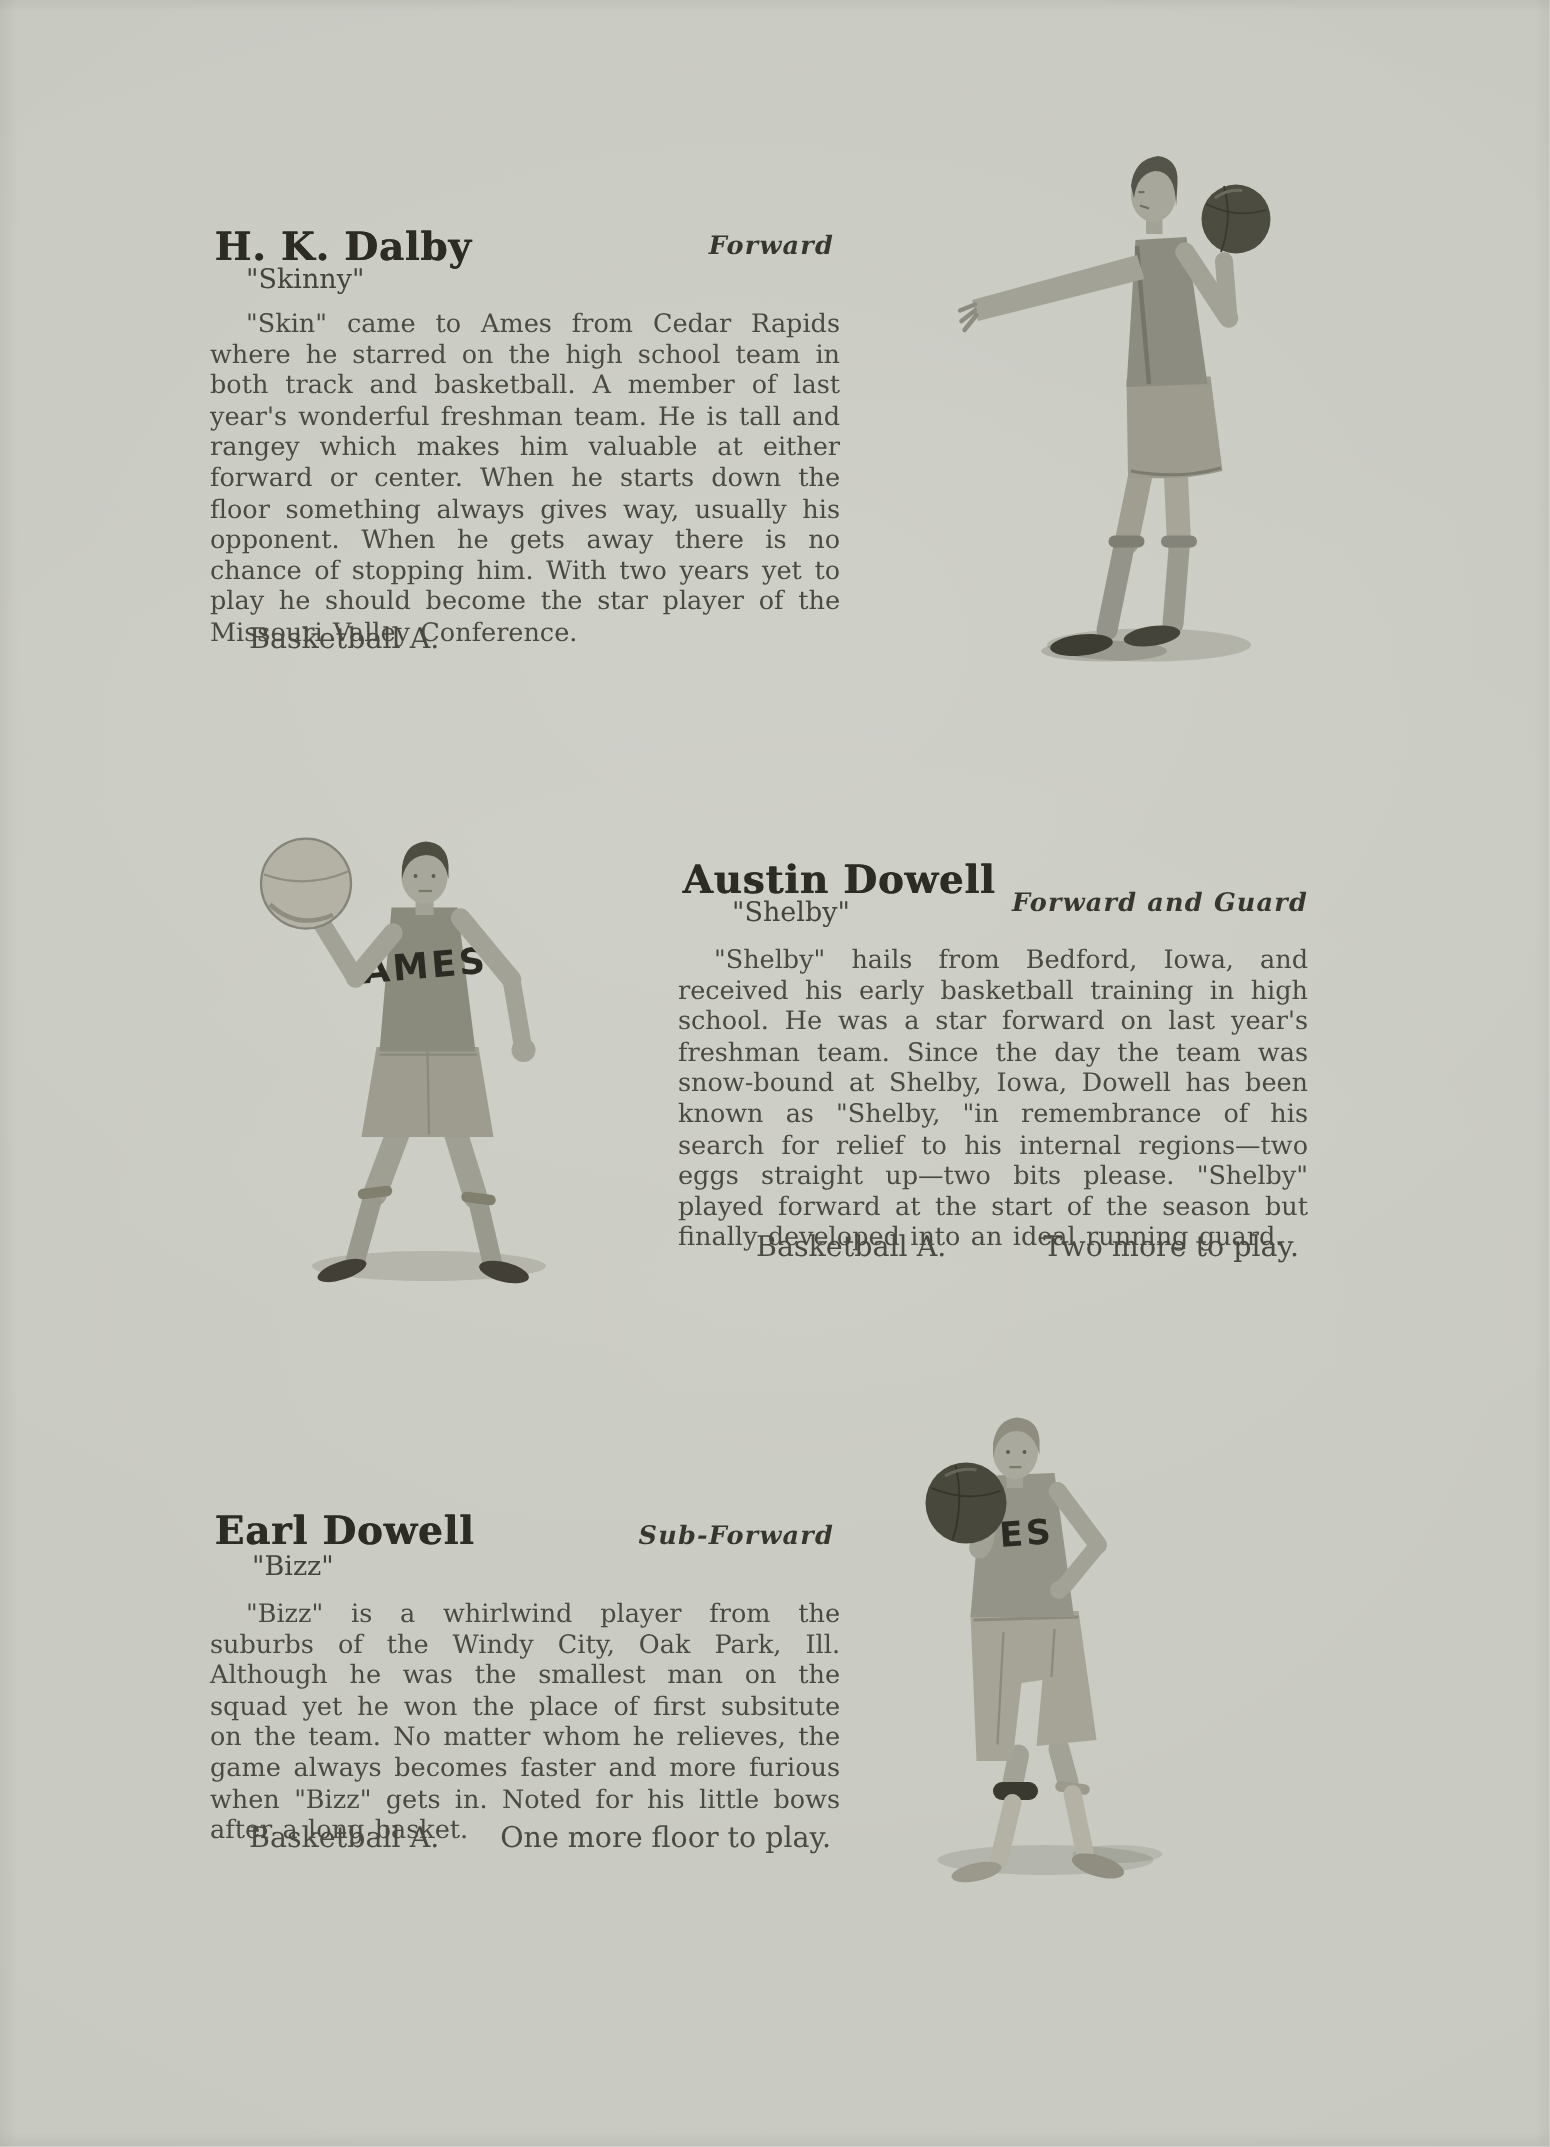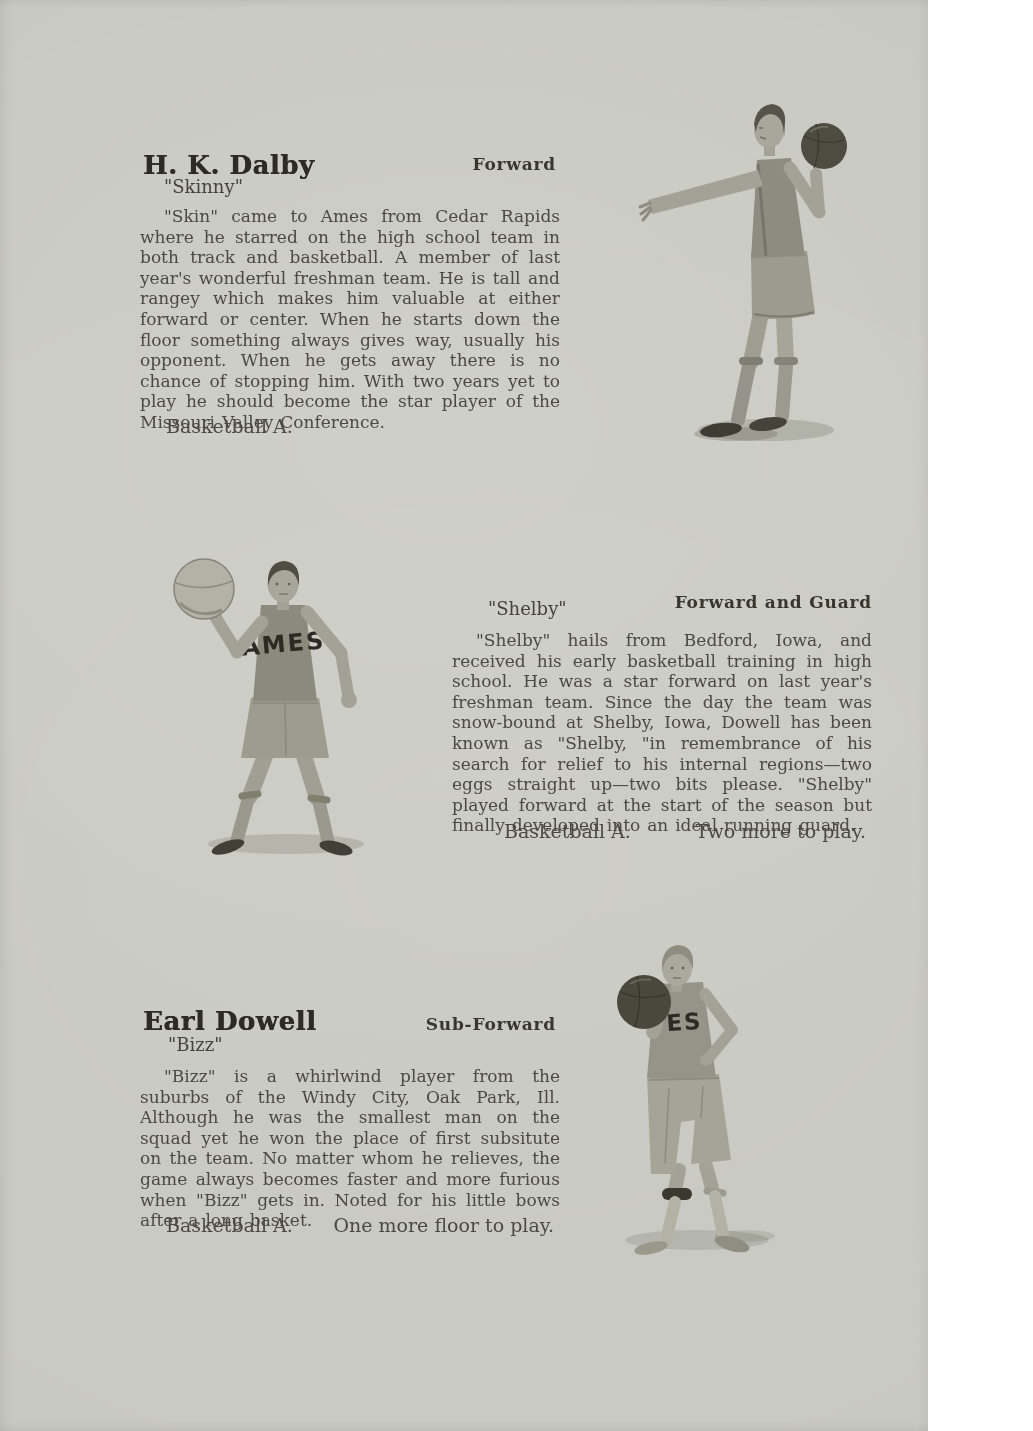--- a/index.html
+++ b/index.html
@@ -1,18 +1,18 @@
 <!DOCTYPE html>
 <html><head>
 <meta charset="utf-8">
 <style>
   html,body{margin:0;padding:0;}
   .page{
     position:relative;
-    width:928px;height:1431px;
+    width:1033px;height:1431px;
     background-color:#c7c8c0;
     background-image:
       linear-gradient(90deg, rgba(110,110,95,0.10) 0, rgba(110,110,95,0) 12px),
       linear-gradient(270deg, rgba(110,110,95,0.08) 0, rgba(110,110,95,0) 10px),
       linear-gradient(180deg, rgba(110,110,95,0.10) 0, rgba(110,110,95,0) 8px),
       linear-gradient(0deg, rgba(110,110,95,0.10) 0, rgba(110,110,95,0) 10px),
       radial-gradient(ellipse 900px 700px at 48% 30%, rgba(255,255,250,0.10), rgba(255,255,250,0)),
       radial-gradient(ellipse 1300px 1000px at 52% 60%, rgba(255,255,245,0.07), rgba(255,255,245,0));
     overflow:hidden;
     font-family:"DejaVu Serif","Liberation Serif",serif;
@@ -22,21 +22,21 @@
   .p-name{
     position:absolute;left:3px;top:0;
     font-size:26px;font-weight:700;color:#2d2c24;
     letter-spacing:0.5px;
     text-shadow:0.4px 0 0 currentColor;
     white-space:nowrap;
   }
   .p-pos{
     position:absolute;right:4px;
     font-size:17px;font-weight:700;color:#38372e;
-    letter-spacing:0.8px;white-space:nowrap;
+    letter-spacing:0.8px;white-space:nowrap;font-style:italic;
   }
   .p-nick{
     position:absolute;left:24px;
     font-size:18px;color:#45443c;white-space:nowrap;
   }
   .p-bio{
     position:absolute;left:0;right:0;
     font-size:17px;line-height:20.6px;
     text-align:justify;text-indent:24px;
     word-spacing:1.5px;color:#4b4a42;
@@ -101,20 +101,21 @@
       <path d="M192,42 Q200,36 210,37" stroke="#6c6b5c" stroke-width="2" fill="none"></path>
 
       <rect x="146" y="52" width="11" height="14" fill="#a3a296"></rect>
       <ellipse cx="151" cy="40" rx="15" ry="18" fill="#a8a79b"></ellipse>
       <path d="M136,34 Q138,16 154,14 Q168,16 167,32 L166,48 Q166,24 152,24 Q140,26 138,42 Z" fill="#55544a"></path>
       <path d="M141,38 l4,0 M142,47 l6,2" stroke="#6e6d60" stroke-width="1.5" fill="none"></path>
     </svg>
   </div>
 
   <section class="profile" style="left:452px;top:548px;width:420px;height:300px;">
+    <h2 class="p-name" style="top:2px;">Austin Dowell</h2>
     <div class="p-pos" style="top:44px;right:0;margin-left:37px;">Forward and Guard</div>
     <div class="p-nick" style="top:50px;left:36px;">"Shelby"</div>
     <p class="p-bio" style="top:82px;margin:0;">"Shelby" hails from Bedford, Iowa, and received his early basketball training in high school.  He was a star forward on last year's freshman team. Since the day the team was snow-bound at Shelby, Iowa, Dowell has been known as "Shelby, "in remembrance of his search for relief to his internal regions—two eggs straight up—two bits please. "Shelby" played forward at the start of the season but finally developed into an ideal running guard.</p>
     <div class="p-award-row" style="top:272px;">
       <span class="p-award" style="padding-left:52px;">Basketball A.</span>
       <span class="p-years">Two more to play.</span>
     </div>
   </section>
 
   <div class="photo" style="left:158px;top:548px;width:252px;height:312px;">

